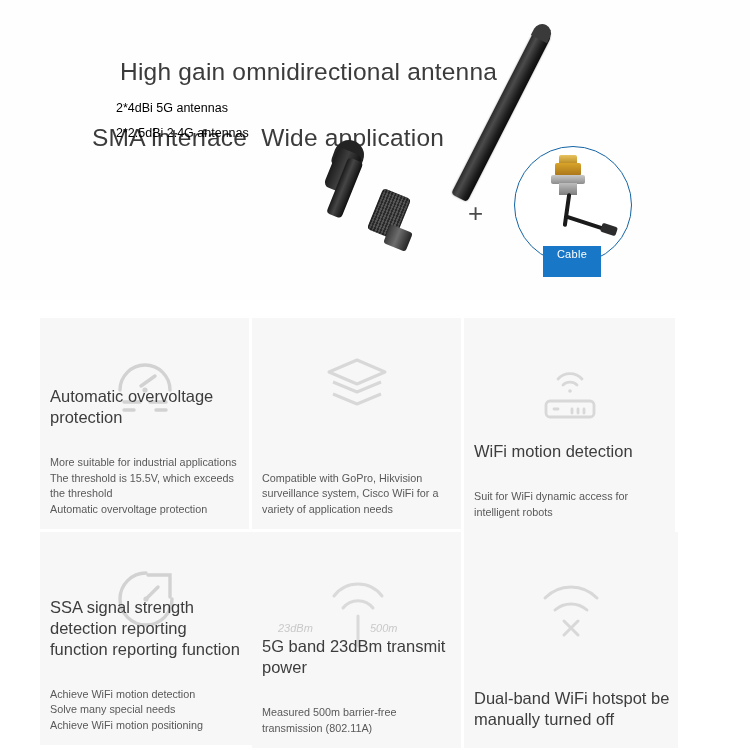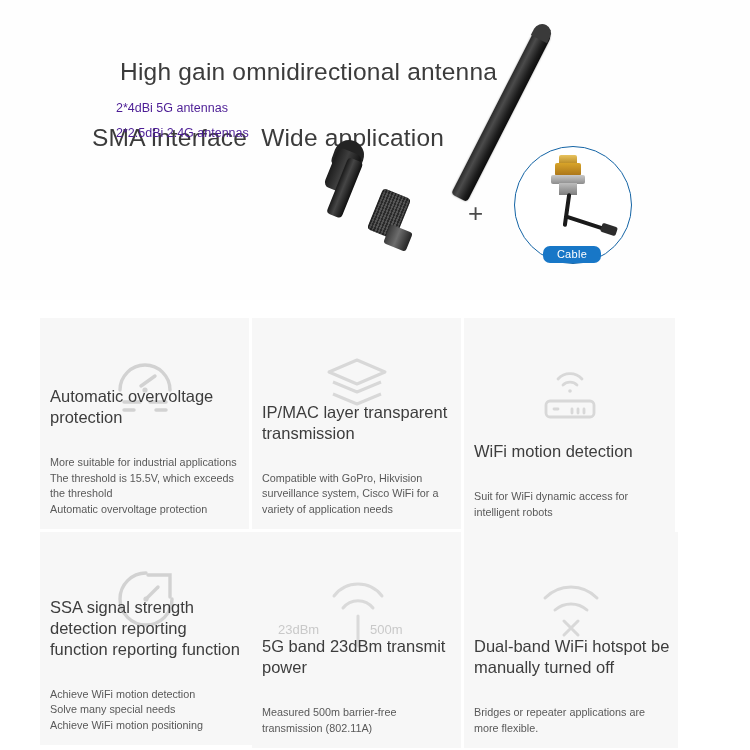--- a/index.html
+++ b/index.html
@@ -38,21 +38,21 @@
   }
   .hero-title .line2 {
     display: block;
   }
   .hero-sub {
     position: absolute;
     left: 116px;
     top: 96px;
     font-size: 12.5px;
     line-height: 25px;
-    color: #4c1d95;
+    color: #000000;
   }
 
   
   .antenna-wrap {
     position: absolute;
     left: 330px;
     top: 0px;
     width: 300px;
     height: 280px;
   }
@@ -152,23 +152,23 @@
     border-radius: 50%;
     border: 1px solid #1464a5;
     background: #fff;
     overflow: hidden;
   }
   .cable-badge {
     position: absolute;
     left: 543px;
     top: 246px;
     width: 58px;
-    height: 17px;
+    height: 31px;
     background: #1877c7;
-    border-radius: 7px;
+    border-radius: 0;
     color: #fff;
     font-size: 11px;
     text-align: center;
     line-height: 17px;
     letter-spacing: .3px;
   }
   .conn-gold {
     position: absolute;
     left: 40px;
     top: 16px;
@@ -282,22 +282,23 @@
     line-height: 15.5px;
     color: #595959;
     margin-top: 27px;
   }
 
   
   .cell.r2 .cell-icon { top: 34px; }
 
   .icon-label {
     position: absolute;
-    font-size: 13px;
+    font-size: 11px;
     color: #c9c9c9;
+    font-style: italic;
   }
   svg { display: block; }
 </style>
 </head>
 <body>
 
 <div class="hero">
 
   <div class="hero-title">
     <span>High gain omnidirectional antenna</span>
@@ -357,21 +358,20 @@
 
   <div class="cell c2 r1">
     <div class="cell-icon">
       <svg width="72" height="62" viewBox="0 0 72 62" fill="none" stroke="#d8d8d8" stroke-width="3" stroke-linejoin="round">
         <path d="M36 6 L64 18 L36 30 L8 18 Z"></path>
         <path d="M12 28 L36 38 L60 28"></path>
         <path d="M12 40 L36 50 L60 40"></path>
       </svg>
     </div>
     <div class="cell-body">
-      <div class="cell-title">IP/MAC layer transparent transmission</div>
       <div class="cell-desc">Compatible with GoPro, Hikvision surveillance system, Cisco WiFi for a variety of application needs</div>
     </div>
   </div>
 
   <div class="cell c1 r2">
     <div class="cell-icon">
       <svg width="76" height="60" viewBox="0 0 76 60" fill="none" stroke="#d8d8d8" stroke-width="2.8" stroke-linecap="round">
         <path d="M26 14 a16 16 0 0 1 24 0"></path>
         <path d="M31 20 a10 10 0 0 1 14 0"></path>
         <circle cx="38" cy="26" r="1.8" fill="#d8d8d8" stroke="none"></circle>
@@ -423,17 +423,16 @@
   <div class="cell c3 r2">
     <div class="cell-icon">
       <svg width="76" height="62" viewBox="0 0 76 62" fill="none" stroke="#d8d8d8" stroke-width="3" stroke-linecap="round">
         <path d="M12 20 a36 36 0 0 1 52 0"></path>
         <path d="M22 32 a24 24 0 0 1 32 0"></path>
         <path d="M31 43 l14 14 M45 43 l-14 14"></path>
       </svg>
     </div>
     <div class="cell-body">
       <div class="cell-title">Dual-band WiFi hotspot be manually turned off</div>
-      <div class="cell-desc">Bridges or repeater applications are more flexible.</div>
     </div>
   </div>
 
 </div>
 
 </body></html>

